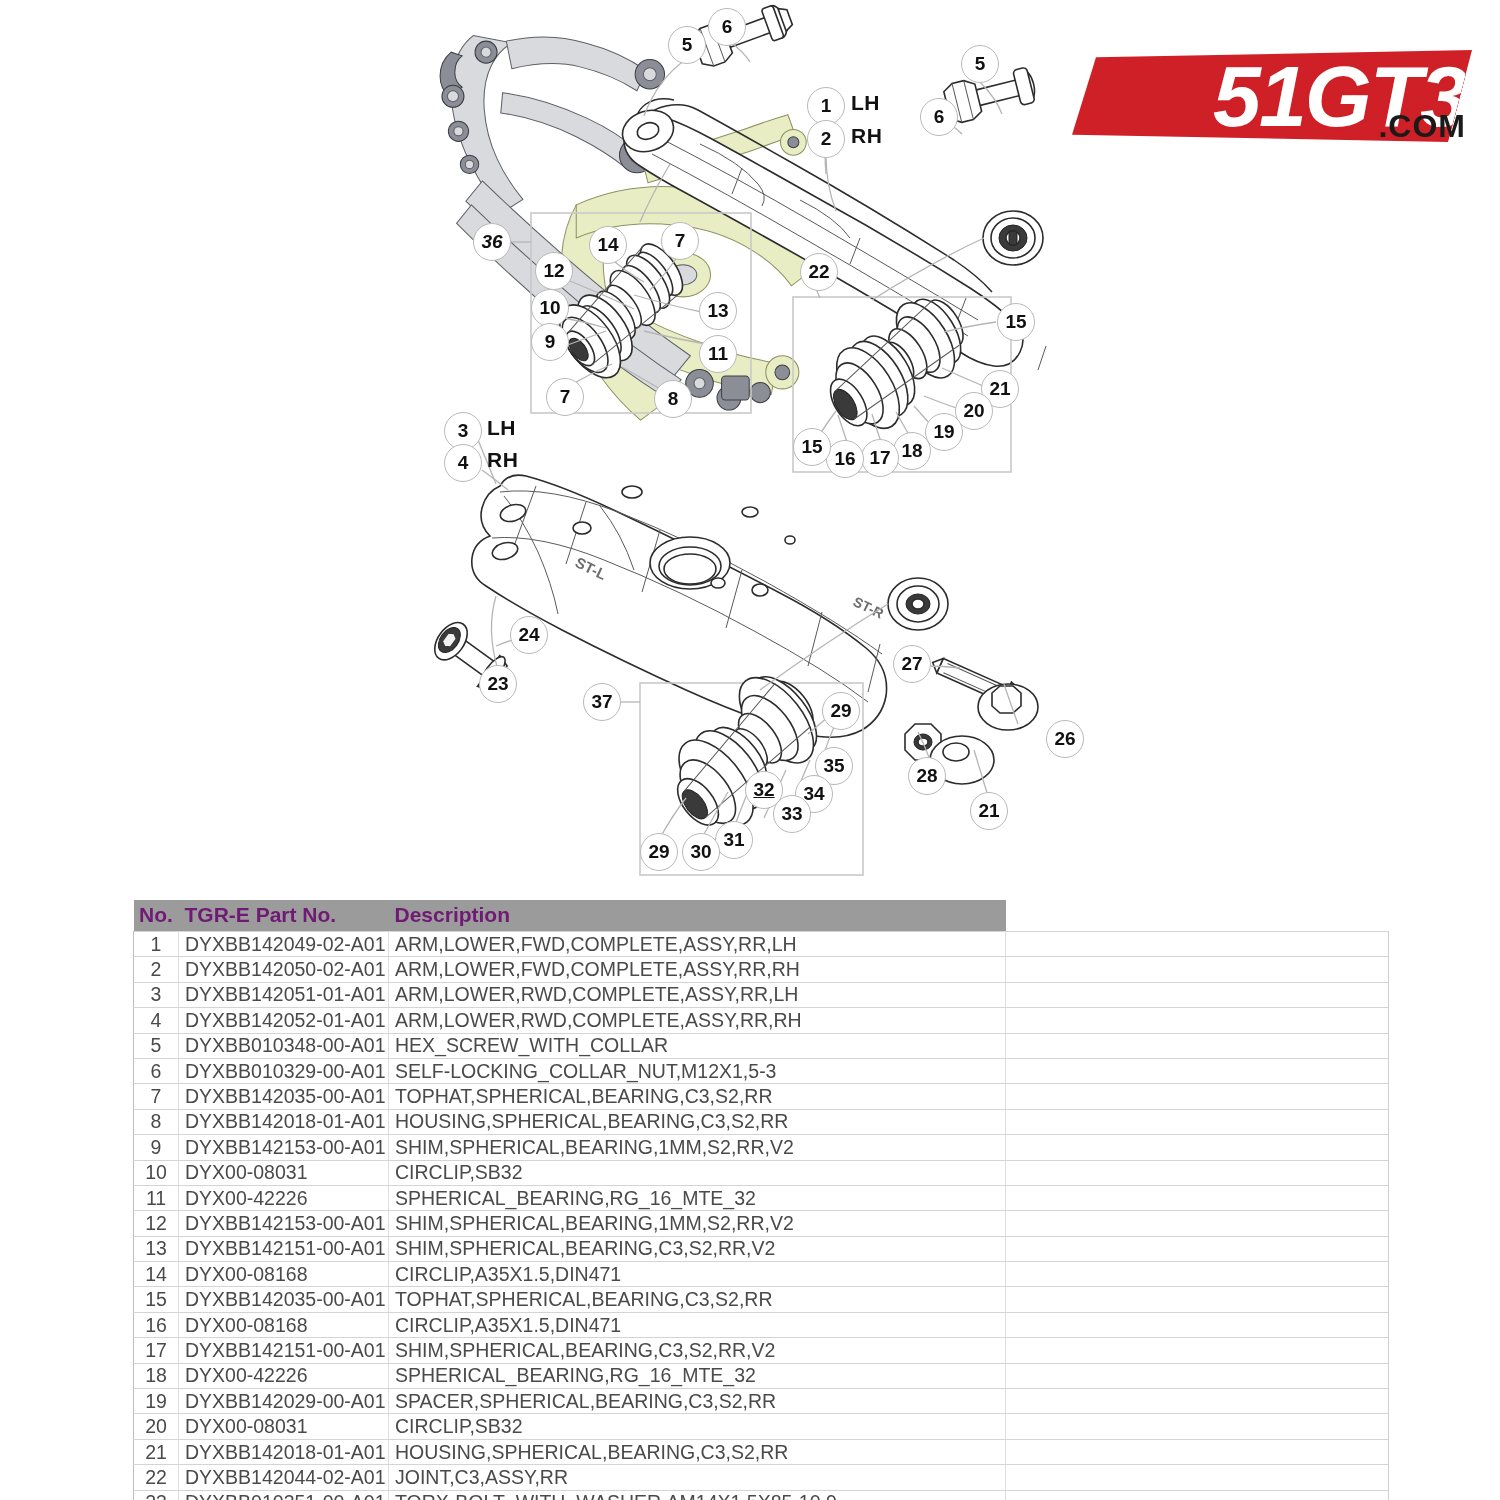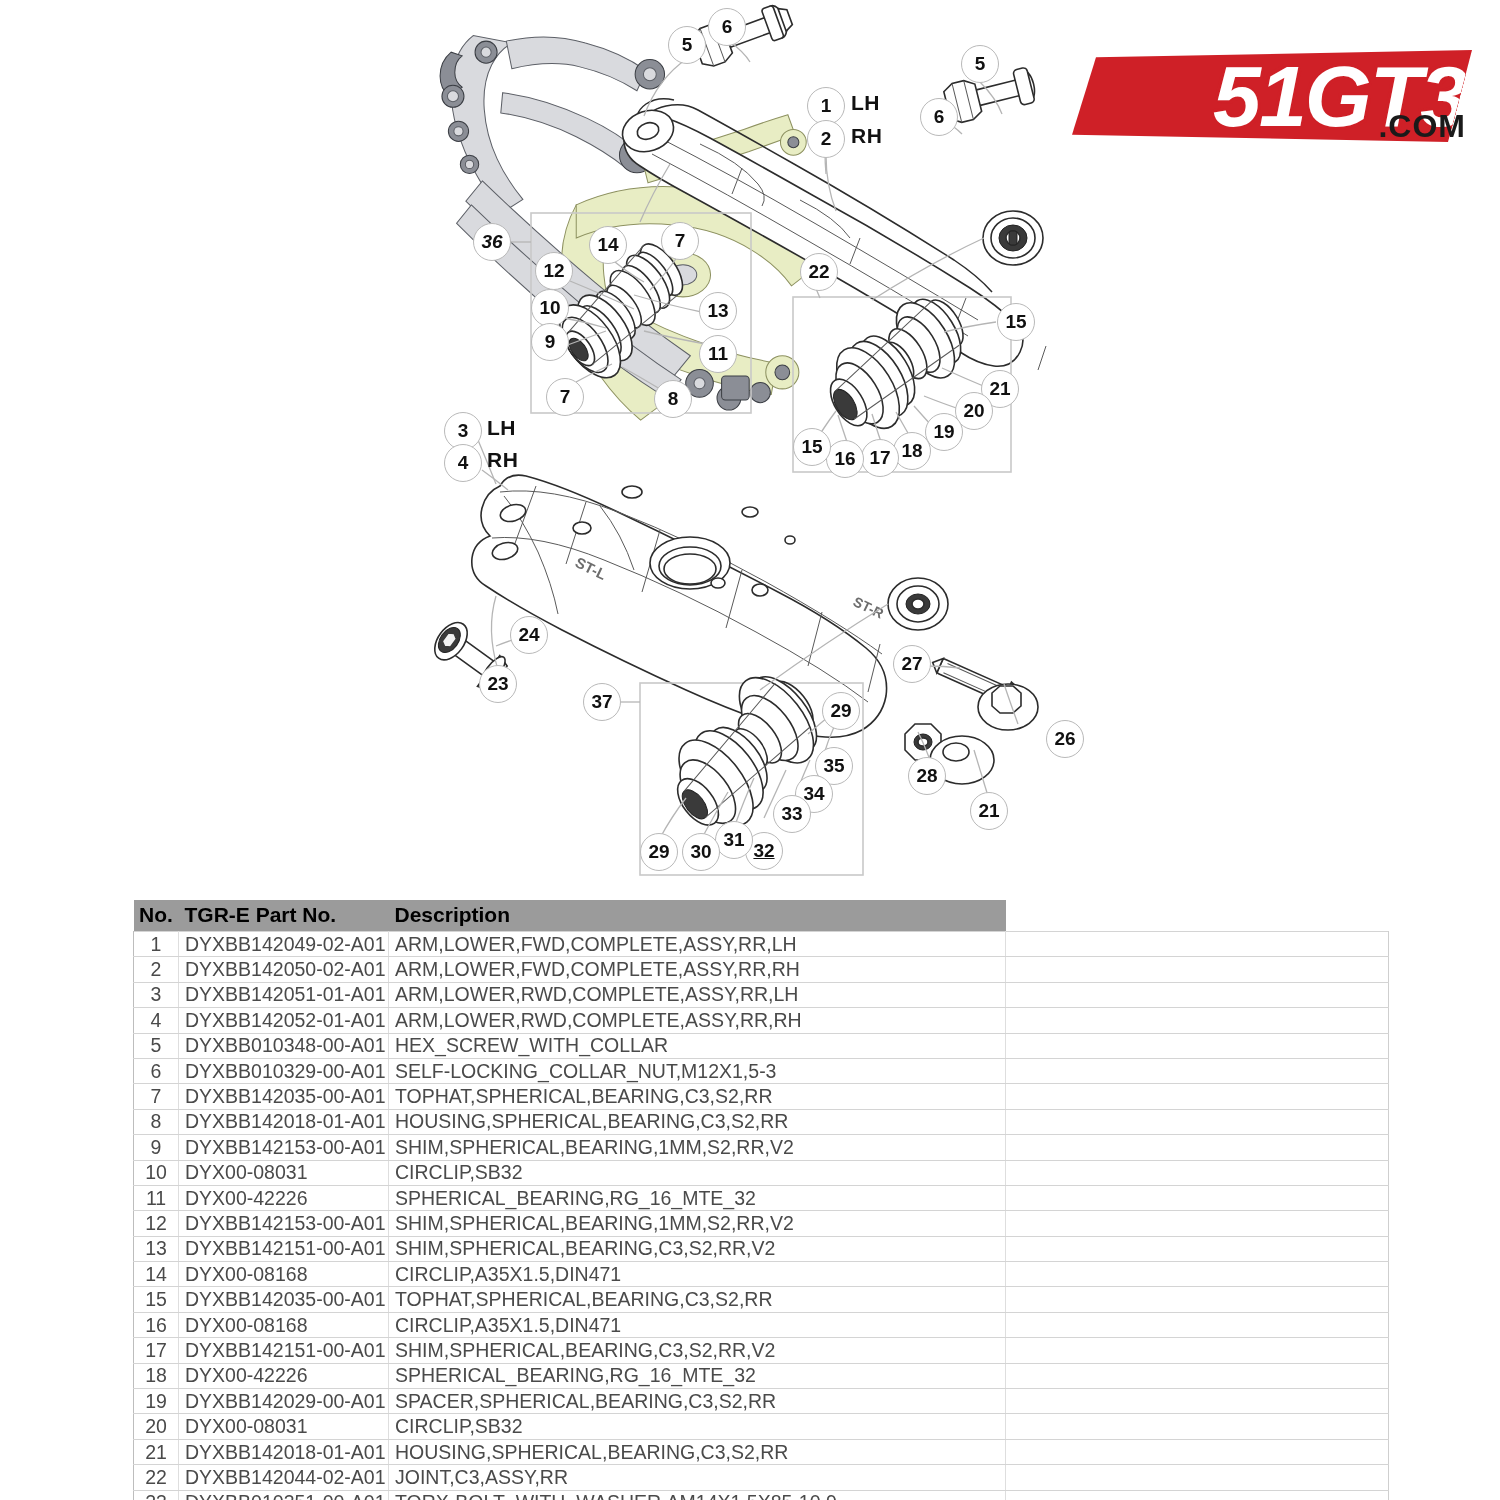--- a/index.html
+++ b/index.html
@@ -64,21 +64,21 @@
     border-collapse:collapse;
     table-layout:fixed;
   }
   #parts-table col.c-no   { width:45px; }
   #parts-table col.c-part { width:210px; }
   #parts-table col.c-desc { width:617px; }
   #parts-table col.c-x    { width:383px; }
 
   #parts-table thead th {
     background:#9b9b9b;
-    color:#000000;
+    color:#701a75;
     font-size:21px;
     font-weight:bold;
     text-align:left;
     padding:3px 6px 4px 6px;
     border:none;
     height:27px;
     white-space:nowrap;
   }
   #parts-table thead th.h-no { text-align:center; padding-left:0; padding-right:0;}
   #parts-table thead th.h-x  { background:#ffffff; }
@@ -418,21 +418,21 @@
   <div class="callout" style="left:444px; top:412px;">3</div>
   <div class="callout" style="left:444px; top:444px;">4</div>
   <div class="callout" style="left:510px; top:616px;">24</div>
   <div class="callout" style="left:479px; top:665px;">23</div>
 
   <div class="callout" style="left:583px; top:683px;">37</div>
   <div class="callout" style="left:822px; top:692px;">29</div>
   <div class="callout" style="left:815px; top:747px;">35</div>
   <div class="callout" style="left:795px; top:775px;">34</div>
   <div class="callout" style="left:773px; top:795px;">33</div>
-  <div class="callout" style="left:745px; top:832px;text-decoration:underline;">32</div>
+  <div class="callout" style="left:745px; top:771px;text-decoration:underline;">32</div>
   <div class="callout" style="left:715px; top:821px;">31</div>
   <div class="callout" style="left:682px; top:833px;">30</div>
   <div class="callout" style="left:640px; top:833px;">29</div>
 
   <div class="callout" style="left:893px; top:645px;">27</div>
   <div class="callout" style="left:1046px; top:720px;">26</div>
   <div class="callout" style="left:908px; top:757px;">28</div>
   <div class="callout" style="left:970px; top:792px;">21</div>
 
   <div class="sidelabel" style="left:851px; top:91px;">LH</div>

